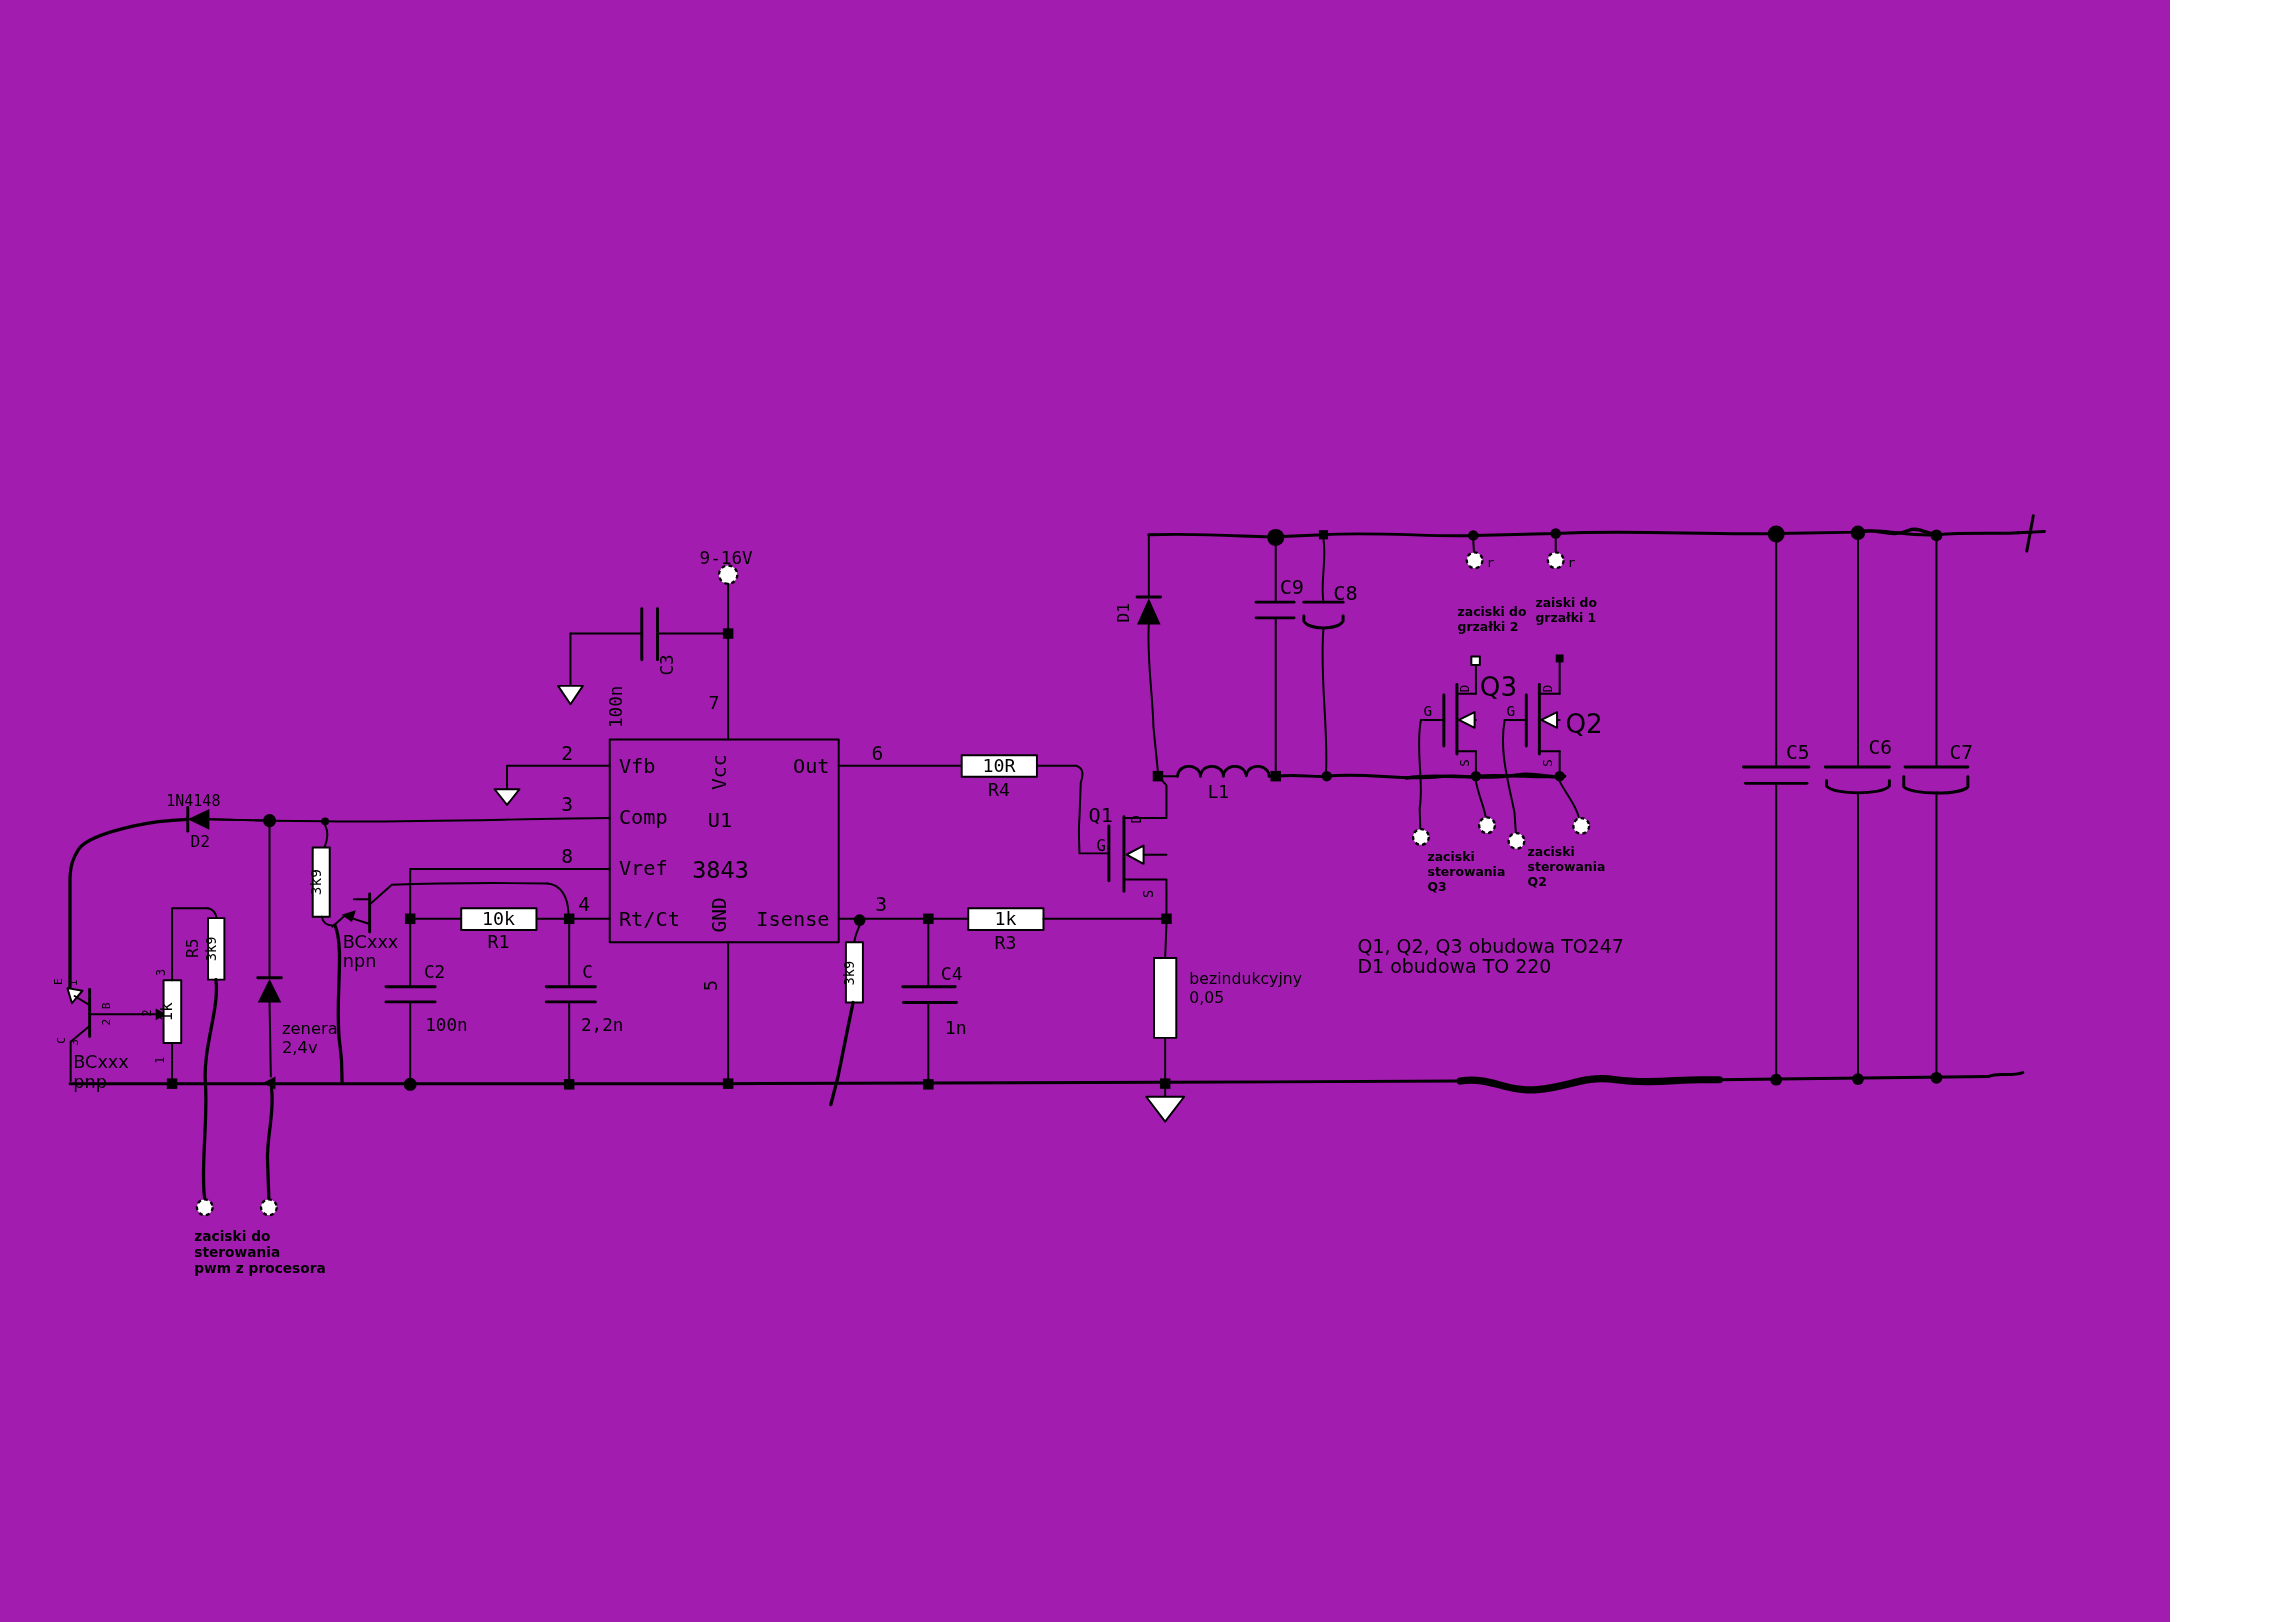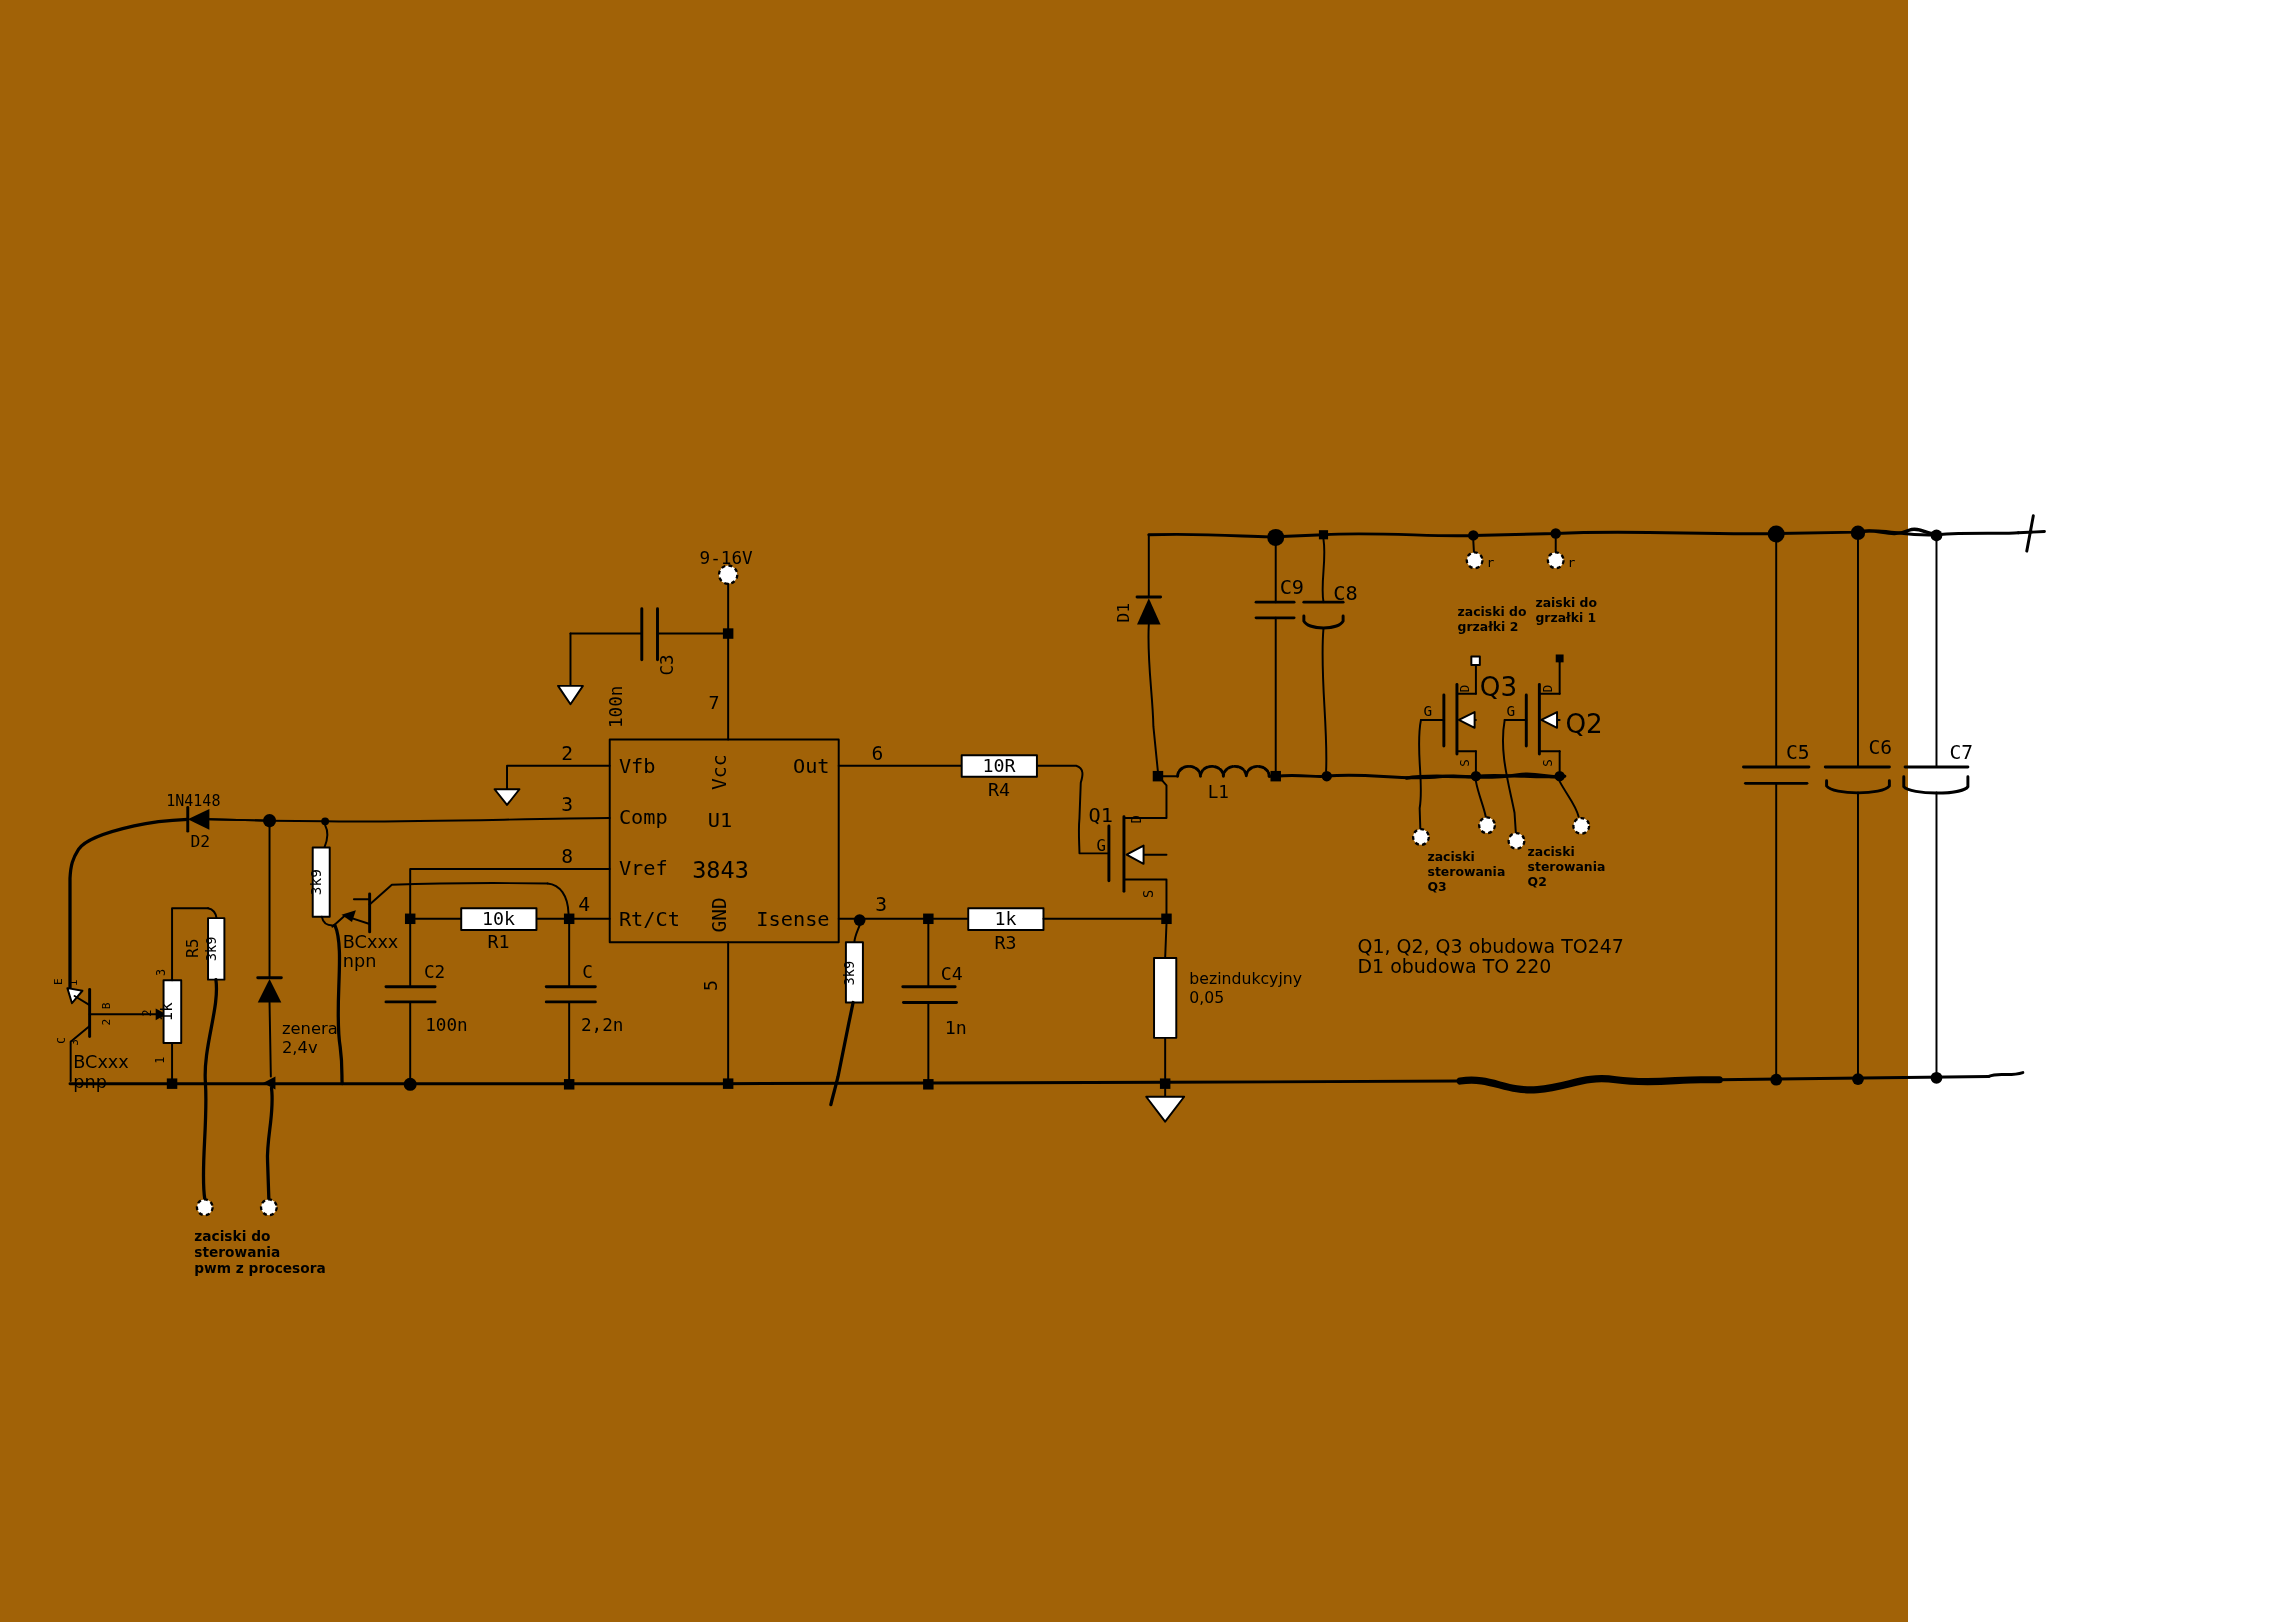--- a/index.html
+++ b/index.html
@@ -1,16 +1,16 @@
 <!DOCTYPE html>
 <html style="font-size:10.5px"><head>
 <meta charset="utf-8">
 <style>
   html,body{margin:0;padding:0;background:#ffffff;}
-  .stage{width:1908px;height:1623px;background:#a16207;position:relative;}
+  .stage{width:2170px;height:1623px;background:#a21caf;position:relative;}
   svg{display:block;}
   .s{stroke:#000;stroke-width:3;fill:none;stroke-linecap:round;stroke-linejoin:round;}
   .s4{stroke:#000;stroke-width:4.5;fill:none;stroke-linecap:round;stroke-linejoin:round;}
   .hand{stroke:#000;stroke-width:5;fill:none;stroke-linecap:round;stroke-linejoin:round;}
   .thick{stroke:#000;stroke-width:11;fill:none;stroke-linecap:round;stroke-linejoin:round;}
   .f{fill:#000;stroke:none;}
   .o{fill:#ffffff;stroke:#000;stroke-width:3;stroke-linejoin:round;}
   .term{fill:#ffffff;stroke:#000;stroke-width:3.5;stroke-dasharray:6 5;}
   text{fill:#000;}
   .m{font-family:"DejaVu Sans Mono","Liberation Mono",monospace;}

